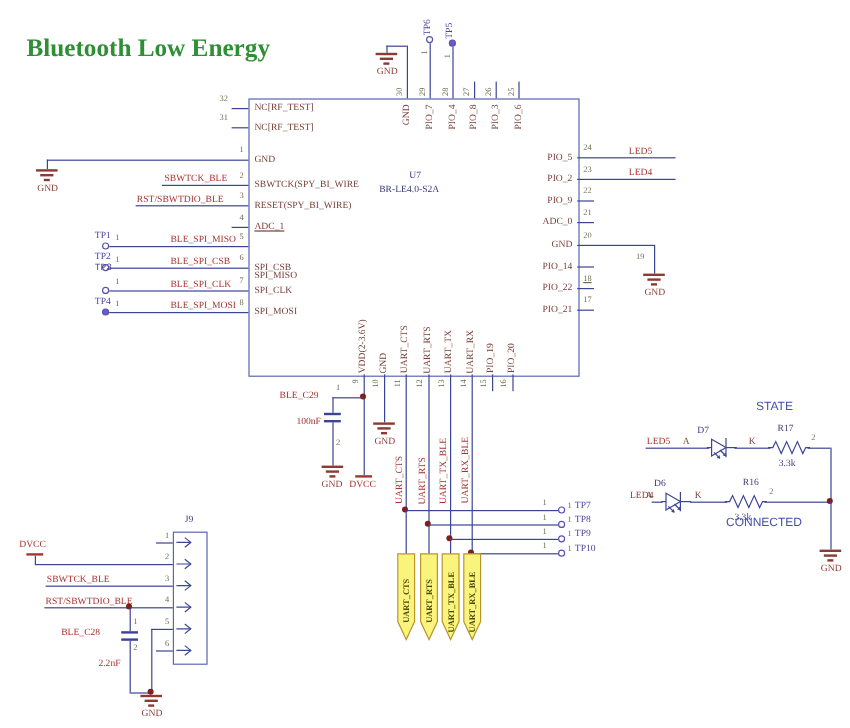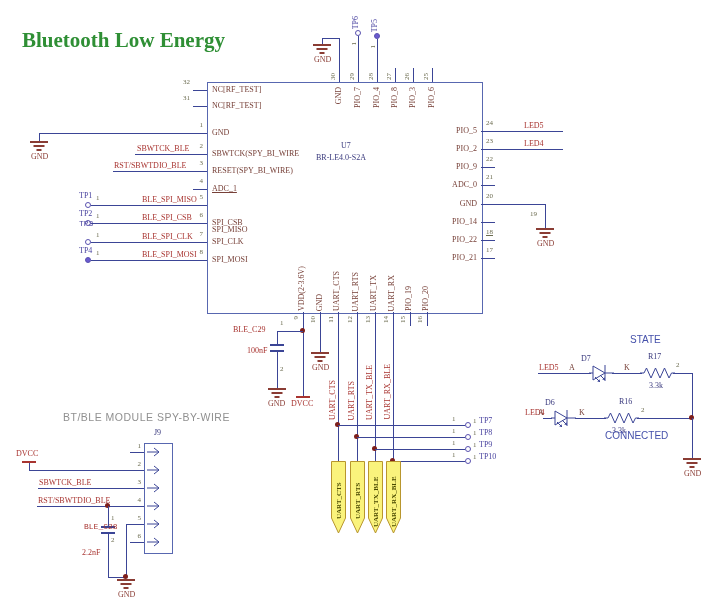--- a/index.html
+++ b/index.html
@@ -307,21 +307,20 @@
     <div class="flagtxt vup" style="left:335px;top:467px;height:52px;">UART_CTS</div>
     <div class="flagtxt vup" style="left:354px;top:467px;height:52px;">UART_RTS</div>
     <div class="flagtxt vup" style="left:372px;top:465px;height:62px;">UART_TX_BLE</div>
     <div class="flagtxt vup" style="left:390px;top:465px;height:62px;">UART_RX_BLE</div>
 
     <div class="vw" style="left:410px;top:312px;height:14px;"></div>
     <div class="vw" style="left:427px;top:312px;height:14px;"></div>
   </div>
 
   <div class="grp">
-    <div class="t gray" style="left:63px;top:412px;">BT/BLE MODULE SPY-BY-WIRE</div>
     <div class="t des" style="left:154px;top:429px;">J9</div>
     <div class="jbox" style="left:144px;top:443px;width:27px;height:109px;"></div>
 
     <svg style="left:147px;top:447px;" width="16" height="10">
         <line x1="0" y1="5" x2="12" y2="5" stroke="#3b4596"></line>
         <polyline points="7,1 12,5 7,9" fill="none" stroke="#3b4596"></polyline>
       </svg>
     <svg style="left:147px;top:465px;" width="16" height="10">
         <line x1="0" y1="5" x2="12" y2="5" stroke="#3b4596"></line>
         <polyline points="7,1 12,5 7,9" fill="none" stroke="#3b4596"></polyline>
@@ -358,21 +357,21 @@
     <div class="hw" style="left:38px;top:488px;width:106px;"></div>
     <div class="t net" style="left:39px;top:479px;">SBWTCK_BLE</div>
     <div class="hw" style="left:37px;top:506px;width:107px;"></div>
     <div class="t net" style="left:38px;top:497px;">RST/SBWTDIO_BLE</div>
     <div class="jdot" style="left:105px;top:503px;"></div>
 
     <div class="vw" style="left:108px;top:506px;height:20px;"></div>
     <div class="plate" style="left:101px;top:526px;width:14px;"></div>
     <div class="plate" style="left:101px;top:532px;width:14px;"></div>
     <div class="vw" style="left:108px;top:534px;height:43px;"></div>
-    <div class="t net" style="left:84px;top:523px;font-family:Liberation Mono, monospace;">BLE_C28</div>
+    <div class="t net" style="left:51px;top:523px;">BLE_C28</div>
     <div class="t pn" style="left:111px;top:515px;">1</div>
     <div class="t pn" style="left:111px;top:537px;">2</div>
     <div class="t net" style="left:82px;top:549px;">2.2nF</div>
     <div class="hw" style="left:108px;top:577px;width:18px;"></div>
 
     <div class="hw" style="left:126px;top:524px;width:18px;"></div>
     <div class="vw" style="left:126px;top:524px;height:53px;"></div>
     <div class="jdot" style="left:123px;top:574px;"></div>
     <div class="hw" style="left:130px;top:542px;width:14px;"></div>
 

